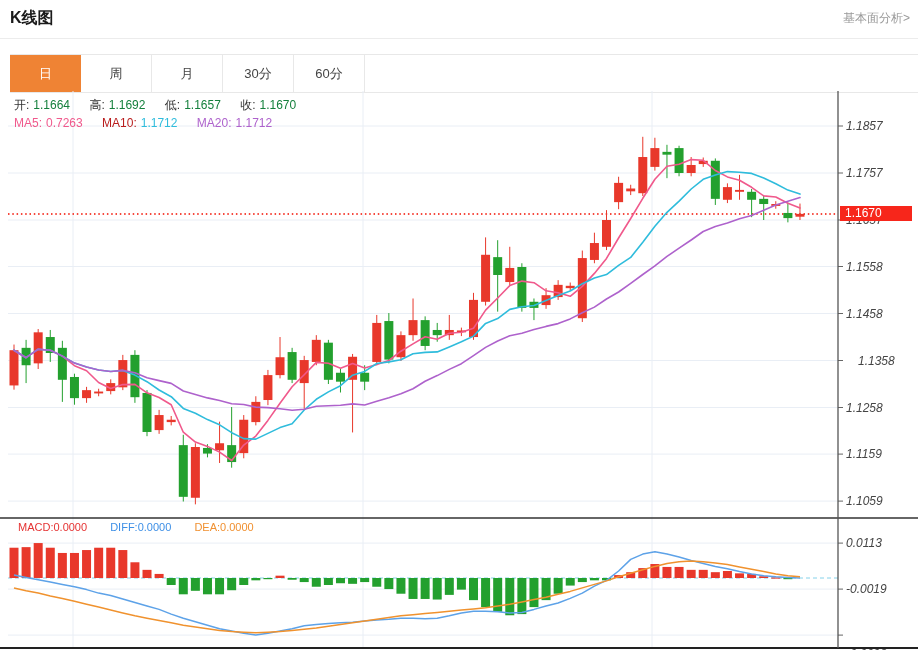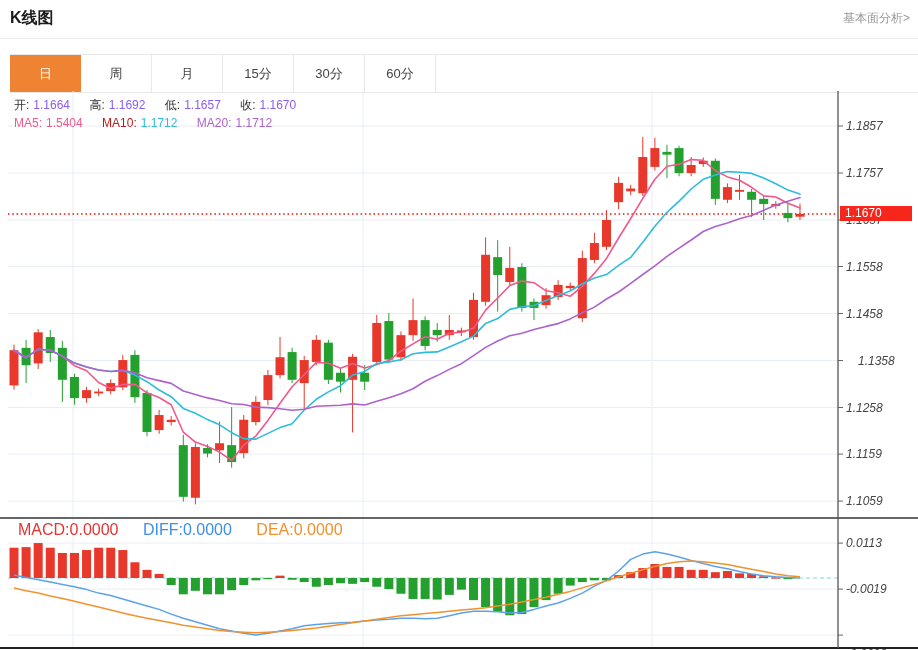--- a/index.html
+++ b/index.html
@@ -10,55 +10,54 @@
   .title-divider{position:absolute;left:0;top:38px;width:918px;height:1px;background:#ececec;}
   .tabbar{position:absolute;left:10px;top:54px;width:908px;height:37px;
           border-top:1px solid #e8e8e8;border-bottom:1px solid #e8e8e8;display:flex;}
   .tab{width:71px;height:100%;box-sizing:border-box;border-right:1px solid #e8e8e8;
        display:flex;align-items:center;justify-content:center;font-size:13px;color:#444;cursor:pointer;background:#fff;}
   .tab:first-child{border-left:1px solid #e8e8e8;}
   .tab.active{background:#ef8334;color:#fff;border-color:#ef8334;}
   .inforow{position:absolute;left:14px;font-size:12px;white-space:nowrap;z-index:3;}
   .inforow span{margin-right:4px;}
   .lbl-dark{color:#333;}
-  .val-red{color:#8b5cf6;margin-right:16px !important;}
+  .val-red{color:#15803d;margin-right:16px !important;}
   .gap{margin-right:16px !important;}
   .axis-label{position:absolute;left:846px;font-size:12px;color:#444;z-index:2;font-style:italic;}
   .price-tag{position:absolute;left:840px;width:67px;height:15px;background:#f7261b;color:#fff;
              font-size:12px;line-height:15px;padding-left:5px;z-index:4;}
   #chart-svg{position:absolute;left:0;top:0;z-index:1;}
-  .macd-header{position:absolute;left:18px;top:521px;font-size:16px;z-index:3;white-space:nowrap;}
+  .macd-header{position:absolute;left:18px;top:521px;font-size:11px;z-index:3;white-space:nowrap;}
   .macd-header b{font-weight:normal;margin-right:20px;}
 </style>
 </head>
 <body>
 
 <div id="app">
   <div class="page-title">K线图</div>
   <div class="fund-link">基本面分析&gt;</div>
   <div class="title-divider"></div>
 
   <div class="tabbar">
     <div class="tab active">日</div>
     <div class="tab">周</div>
     <div class="tab">月</div>
-    <div class="tab">15分</div>
     <div class="tab">30分</div>
     <div class="tab">60分</div>
   </div>
 
   <div class="inforow" style="top:97px;">
     <span class="lbl-dark">开:</span><span class="val-red">1.1664</span>
     <span class="lbl-dark">高:</span><span class="val-red">1.1692</span>
     <span class="lbl-dark">低:</span><span class="val-red">1.1657</span>
     <span class="lbl-dark">收:</span><span class="val-red">1.1670</span>
   </div>
 
   <div class="inforow" style="top:116px;">
-    <span style="color:#f0598c">MA5:</span><span class="gap" style="color:#f0598c">1.5404</span>
+    <span style="color:#f0598c">MA5:</span><span class="gap" style="color:#f0598c">0.7263</span>
     <span style="color:#b91c1c">MA10:</span><span class="gap" style="color:#2fbcdc">1.1712</span>
     <span style="color:#ae62cc">MA20:</span><span style="color:#ae62cc">1.1712</span>
   </div>
 
   <div class="macd-header">
     <span style="color:#e53333">MACD:</span><b style="color:#e53333">0.0000</b>
     <span style="color:#3d8fe6">DIFF:</span><b style="color:#3d8fe6">0.0000</b>
     <span style="color:#f09030">DEA:</span><b style="color:#f09030">0.0000</b>
   </div>
 

